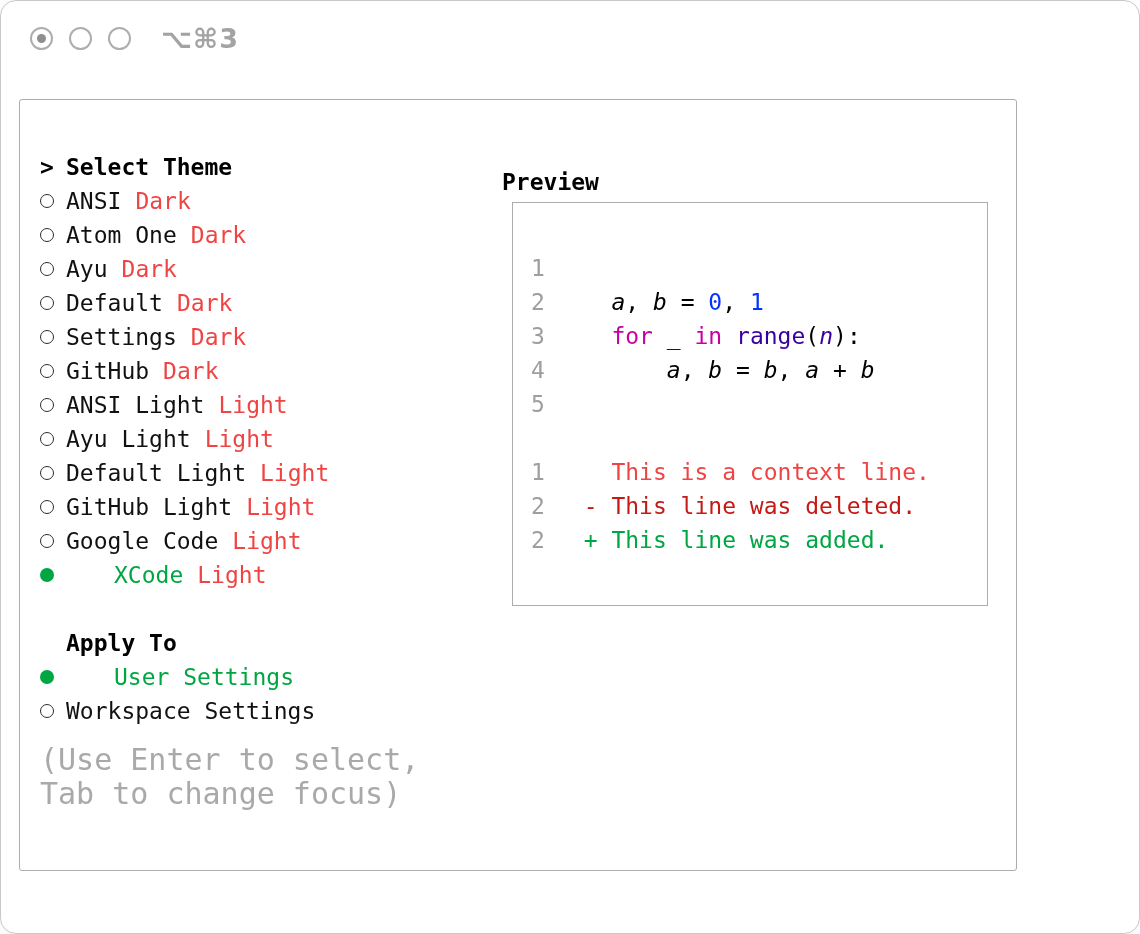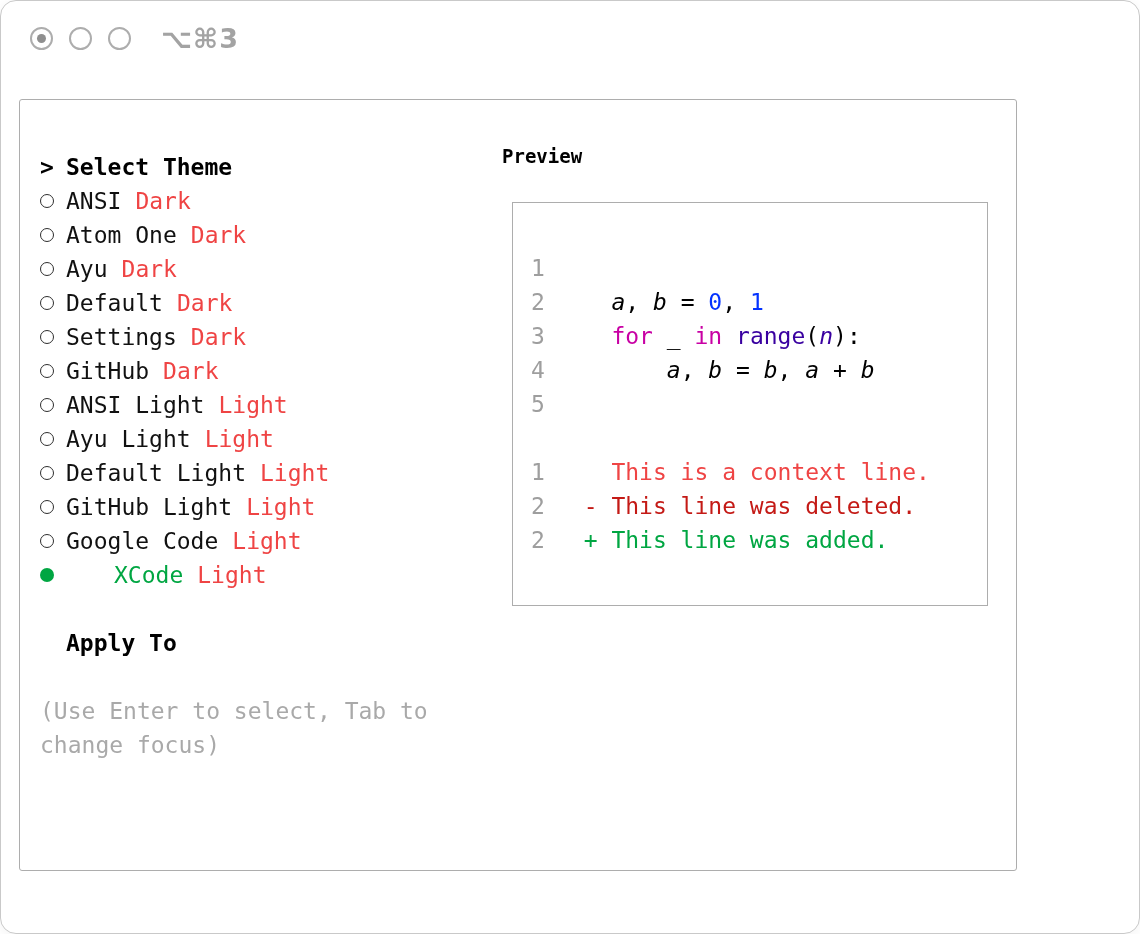--- a/index.html
+++ b/index.html
@@ -50,28 +50,28 @@
   .icon { width:26px; flex:none; display:flex; align-items:center; }
   .prompt { font-weight:bold; color:#000; font-size:23px; }
   .bold { font-weight:bold; color:#000; }
   .dot { width:14px; height:14px; border-radius:50%; flex:none; }
   .dot.empty { border:1.5px solid #2e2e2e; }
   .dot.filled { background:var(--green,#00a642); }
   .row.selected .label { color:var(--green,#00a642);margin-left:48px; }
   .tag { color:#ef4444; margin-left:14px; }
   .apply-header { margin-top:34px; }
   .hint {
-    margin-top:34px; width:420px;
-    color:#a9a9a9; font-size:23px; line-height:34px;
+    margin-top:15px; width:420px;
+    color:#a9a9a9; font-size:30px; line-height:34px;
   }
 
   
   .preview-title {
-    position:absolute; left:482px; top:39px;
-    height:34px; line-height:34px; font-size:19px;
+    position:absolute; left:482px; top:65px;
+    height:34px; line-height:34px; font-size:23px;
   }
   .preview-box {
     position:absolute; left:492px; top:102px;
     width:476px; height:404px;
     border:1px solid #adadad; background:#fff;
     padding:48px 14px 0 18px;
     overflow:hidden;
   }
   .pline { display:flex; align-items:center; height:34px; font-size:23px; }
   .pline.blank { height:34px; }
@@ -197,20 +197,34 @@
             <span class="label">XCode</span>
             <span class="tag">Light</span>
           </div>
         </div>
 
       <div class="row apply-header">
         <span class="icon"></span>
         <span class="label bold">Apply To</span>
       </div>
 
+      <div id="apply-list">
+          <div class="row selected">
+            <span class="icon">
+              <span class="dot filled"></span>
+            </span>
+            <span class="label">User Settings</span>
+          </div>
+          <div class="row">
+            <span class="icon">
+              <span class="dot empty"></span>
+            </span>
+            <span class="label">Workspace Settings</span>
+          </div>
+        </div>
 
       <div class="hint">(Use Enter to select, Tab to change focus)</div>
     </div>
 
     <div class="preview-title bold">Preview</div>
 
     <div class="preview-box">
       <div id="code-block">
           <div class="pline">
             <span class="lnum">1</span>

